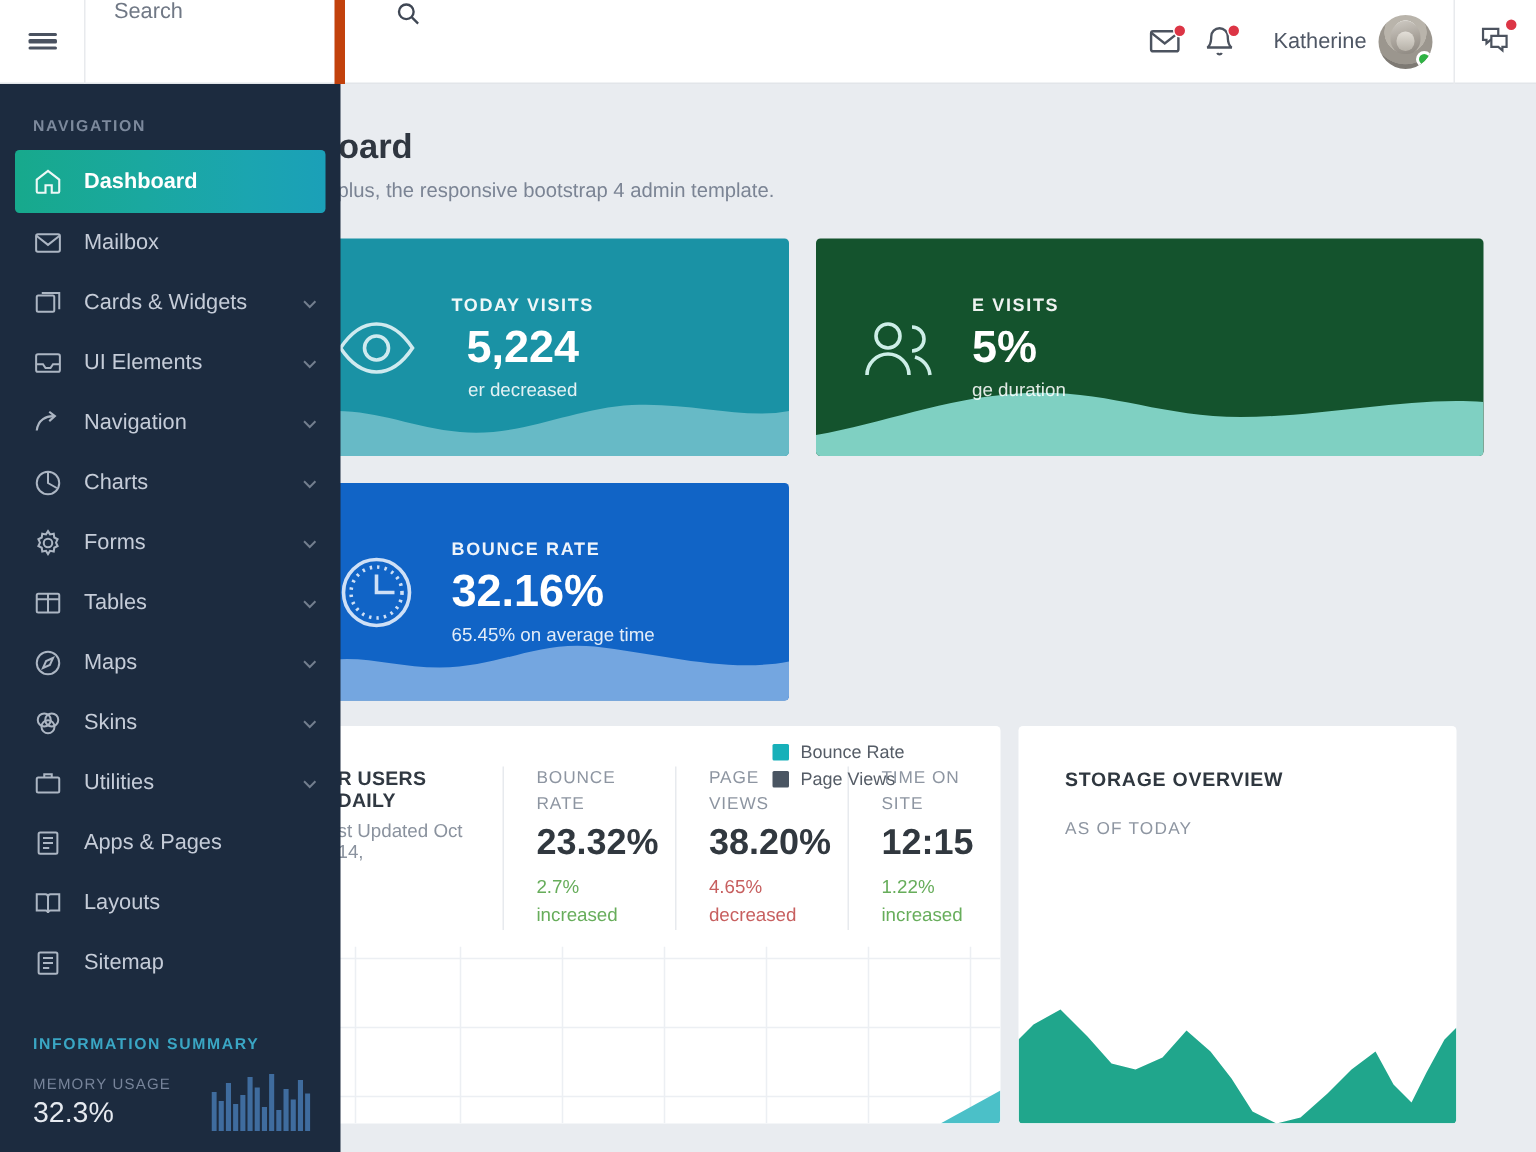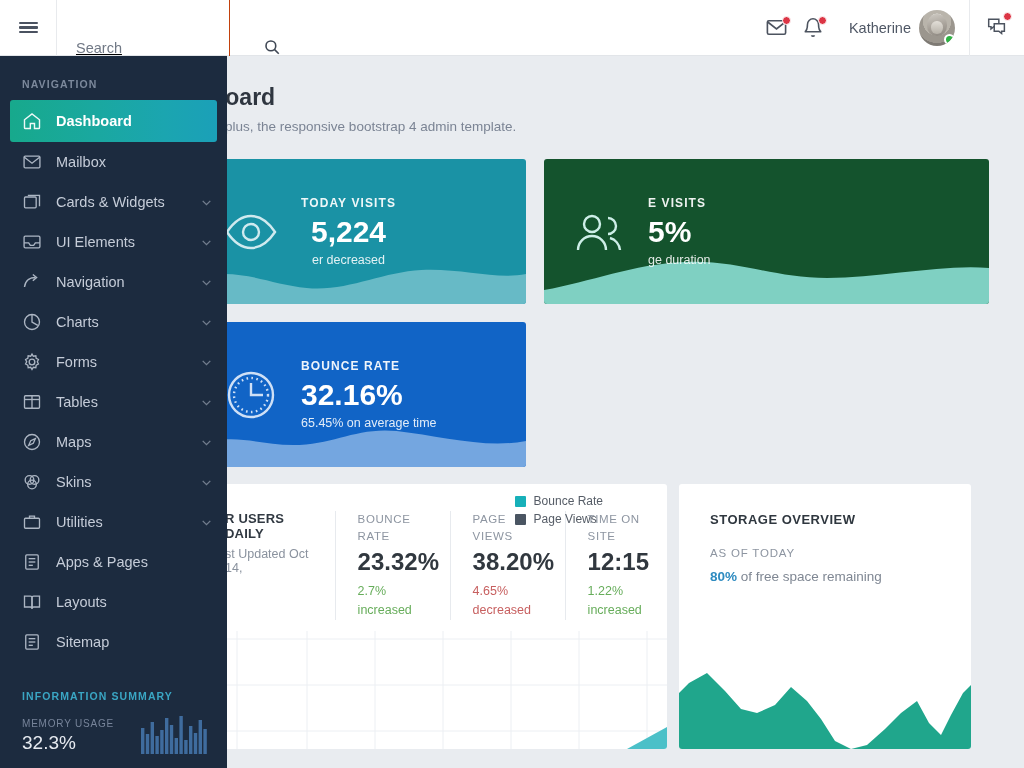--- a/index.html
+++ b/index.html
@@ -22,24 +22,23 @@
   }
   .burger {
     width: 57px; height: 56px;
     display: flex; align-items: center; justify-content: center;
     border-right: 1px solid #e8eaed;
     cursor: pointer;
   }
   .burger span { display:block; width: 19px; height: 2.5px; background:#4a5260; margin: 2px 0; border-radius: 1px; }
   .searchbox {
     width: 173px; height: 56px;
-    display: flex; align-items: flex-end;
+    display: flex; align-items: flex-start;
     padding: 0 14px 0 19px;
-    border-right: 1px solid #c2410c;
-    text-decoration: underline;
+    border-right: 7px solid #c2410c;
   }
   .searchbox input {
     border: none; outline: none; flex: 1;
     font-size: 14.5px; color: #5a6270;
     font-family: "Liberation Sans", sans-serif;
     background: transparent;
   }
   .searchbox input::placeholder { color: #707885; }
   .search-icon { width: 18px; height: 18px; flex: 0 0 auto; }
 
@@ -365,24 +364,20 @@
             <line x1="382" y1="0" x2="382" y2="118"></line>
             <line x1="450" y1="0" x2="450" y2="118"></line>
           </g>
           <path d="M430,118 L470,96 L470,118 Z" fill="#4bc0c8"></path>
         </svg>
       </div>
 
       <div class="panel storage-panel">
         <div class="storage-title">STORAGE OVERVIEW</div>
         <div class="storage-cap">AS OF TODAY</div>
-        <div class="storage-note">
-          <b>80%</b>
-          <span>of free space remaining</span>
-        </div>
         <svg class="storage-chart" viewBox="0 0 292 92" preserveAspectRatio="none">
           <path d="M0,36 L10,26 L28,16 L46,34 L62,52 L78,56 L96,48 L112,30 L128,44 L142,62 L156,84 L172,92 L188,88 L206,72 L222,56 L238,44 L250,66 L262,78 L272,58 L284,36 L292,28 L292,92 L0,92 Z" fill="#20a68c"></path>
         </svg>
       </div>
     </div>
   </div>
 
   <div class="sidebar">
     <div class="nav-caption">NAVIGATION</div>
 

